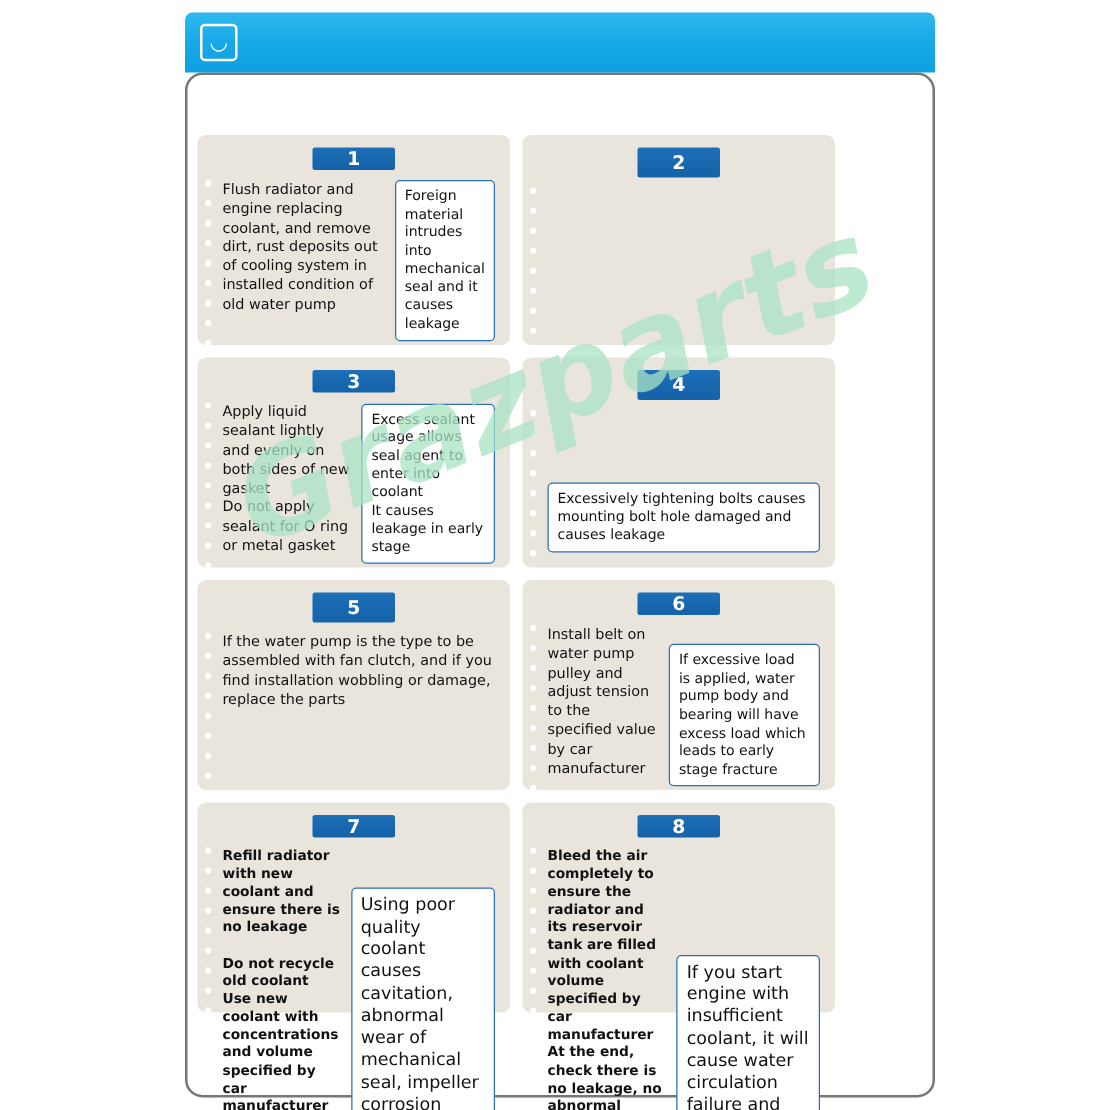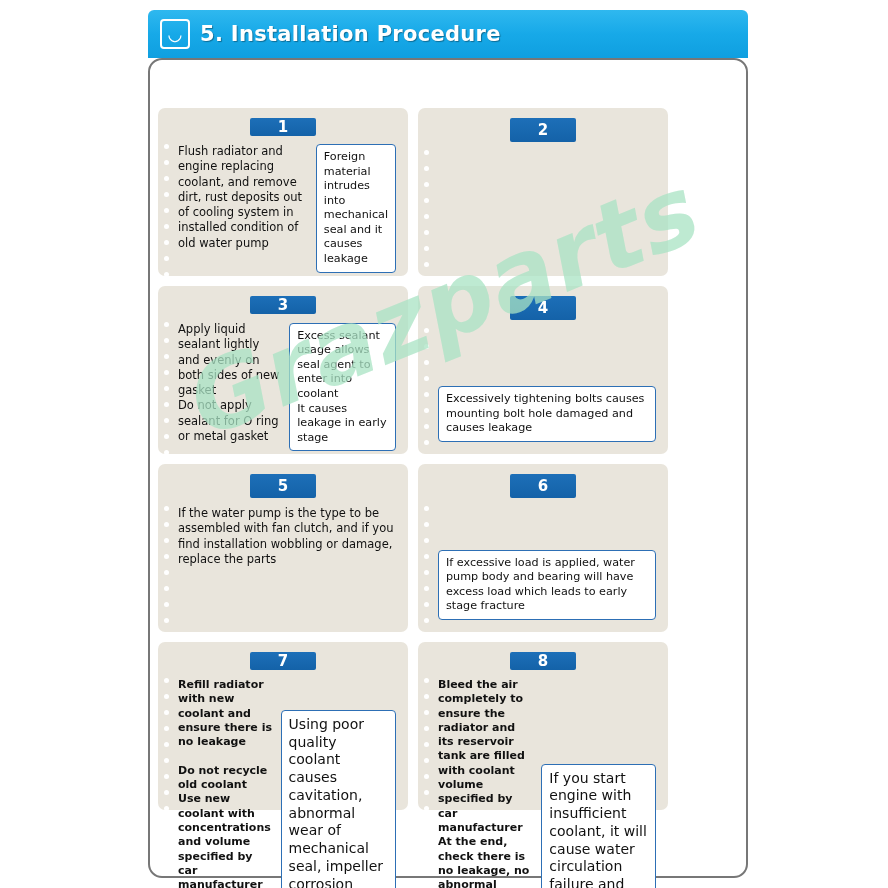--- a/index.html
+++ b/index.html
@@ -186,21 +186,20 @@
   }
   .note.small { font-size: 14px; line-height: 1.27; }
 </style>
 </head>
 <body>
 
 <div class="page">
 
   <div class="header">
     <div class="header-icon">◡</div>
-    <div class="header-title">5. Installation Procedure</div>
   </div>
 
   <div class="main-box"></div>
 
   <div class="watermark">Grazparts</div>
 
   <div class="grid">
 
     <div class="card h1">
       <div class="step-badge">1</div>
@@ -308,20 +307,21 @@
             <i></i>
             <i></i>
             <i></i>
             <i></i>
             <i></i>
             <i></i>
             <i></i>
             <i></i>
             <i></i>
           </div>
+        <div class="desc">Install belt on water pump pulley and adjust tension to the specified  value by car manufacturer</div>
         <div class="note">If excessive load is applied, water pump body and bearing will have excess load which leads to early stage fracture</div>
       </div>
     </div>
 
     <div class="card h4">
       <div class="step-badge">7</div>
       <div class="body-wrap">
         <div class="bullets">
             <i></i>
             <i></i>

